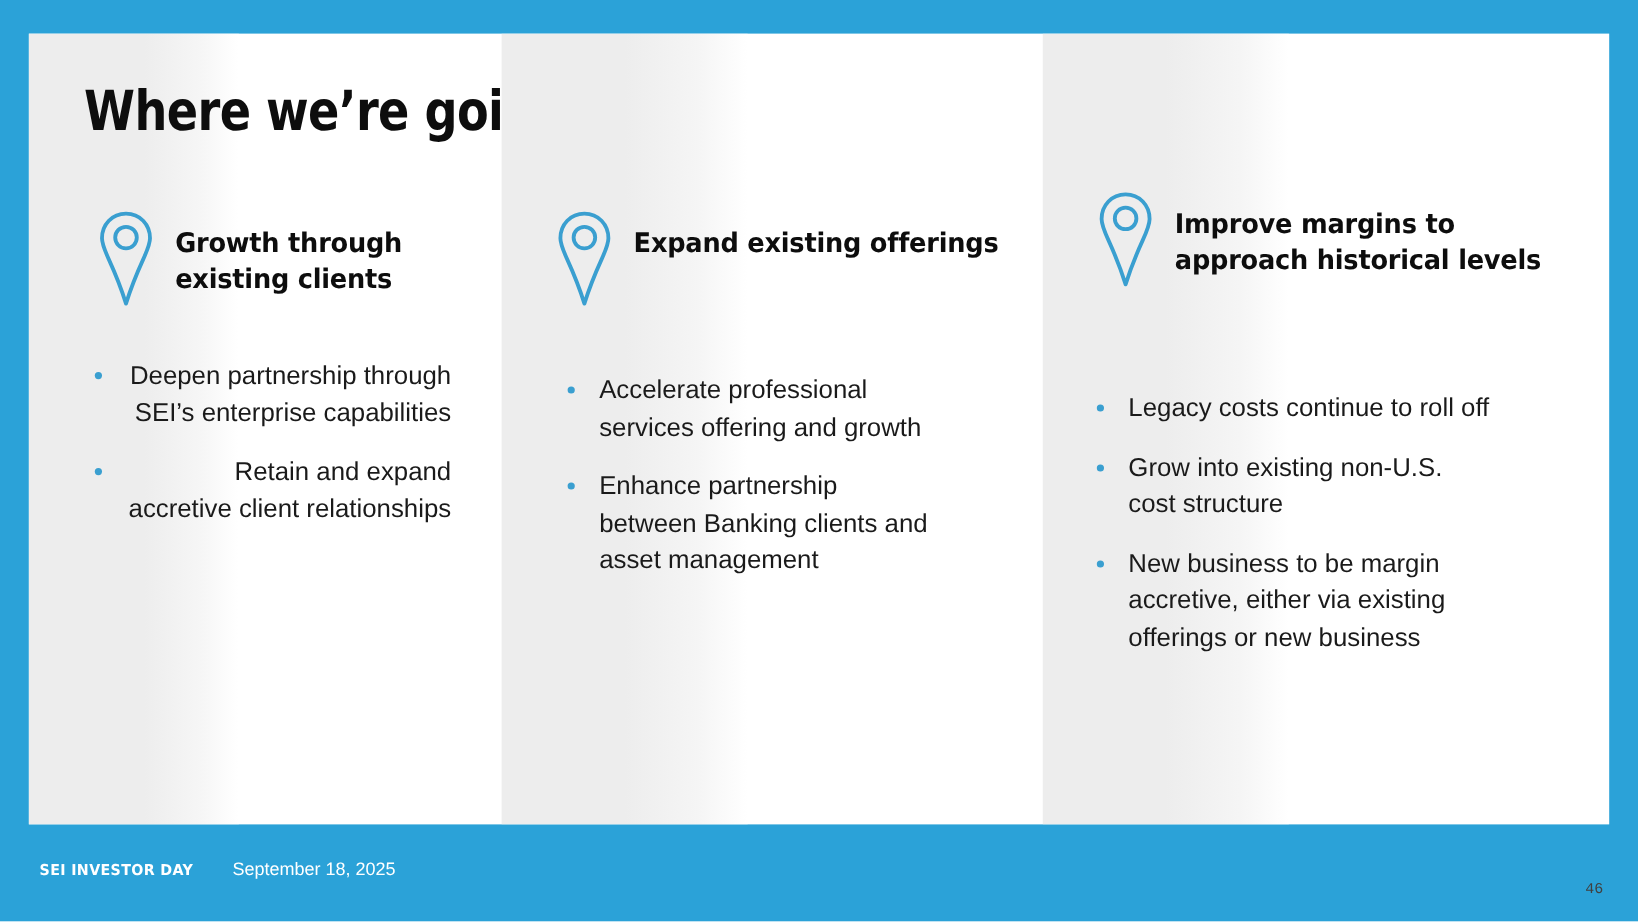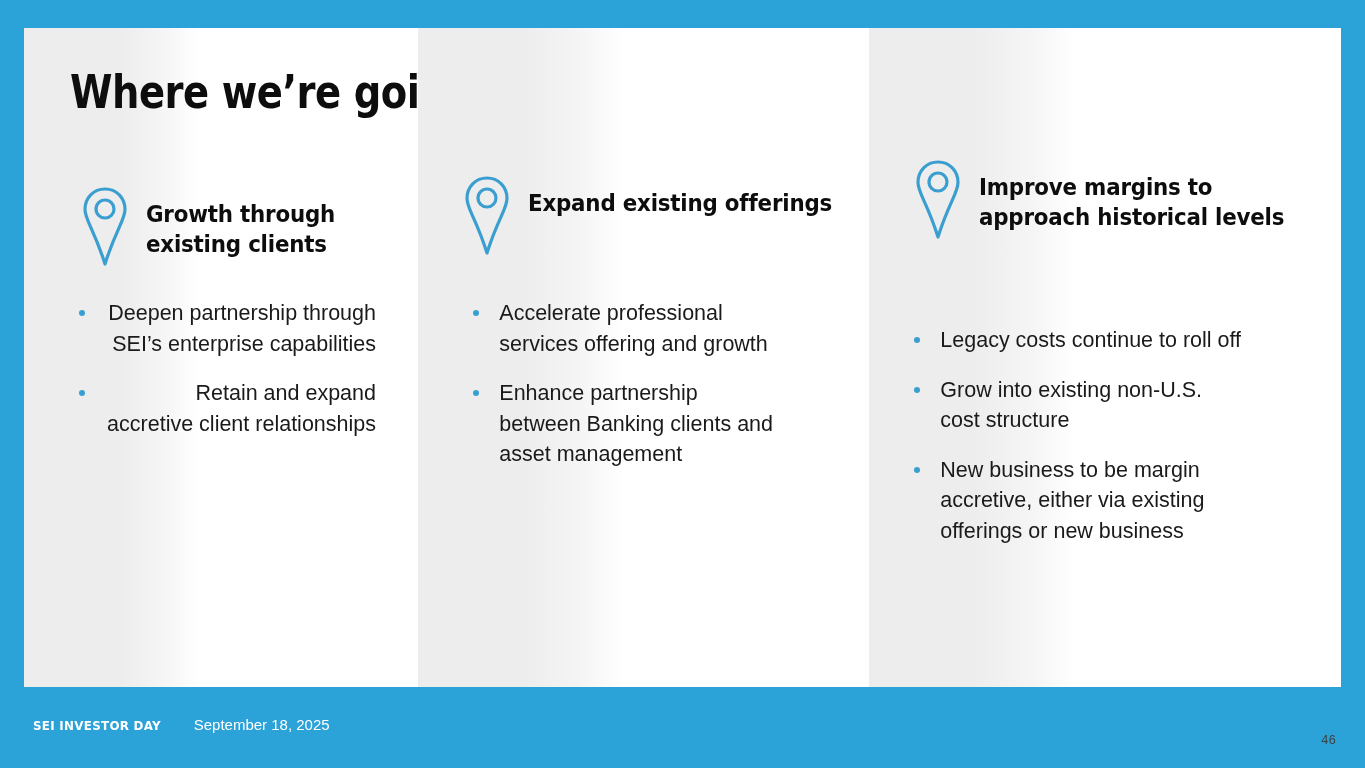--- a/index.html
+++ b/index.html
@@ -70,21 +70,21 @@
     transform-origin: left center;
   }
   #title .dot {
     color: #2ba2d8;
   }
   .head-row {
     position: absolute;
     display: flex;
     align-items: flex-start;
   }
-  #panel1 .head-row { left: 58px; top: 158px; }
+  #panel1 .head-row { left: 58px; top: 147px; }
   #panel2 .head-row { left: 46px; top: 147px; }
   #panel3 .head-row { left: 46px; top: 131px; }
 
   .pin-icon {
     flex: 0 0 auto;
     width: 46px;
     height: 82px;
     margin-right: 18px;
   }
   .col-head {
@@ -103,21 +103,21 @@
   .bullets {
     position: absolute;
     margin: 0;
     padding: 0;
     list-style: none;
   }
   #panel1 .bullets { left: 76px; top: 270px; width: 300px; }
   #panel2 .bullets { left: 498px; top: 270px; width: 310px; }
   #panel3 .bullets { left: 908px; top: 270px; width: 330px; margin-top: 27px; }
 
-  #panel2 .bullets { left: 52px; }
+  #panel2 .bullets { left: 52px; margin-top: 12px; }
   #panel3 .bullets { left: 42px; }
   #panel1 .bullets { left: 52px; text-align: right; }
 
   .bullets li {
     position: relative;
     padding-left: 29px;
     margin-bottom: 19px;
     font-family: "Liberation Sans", sans-serif;
     font-size: 21.5px;
     line-height: 30.5px;

